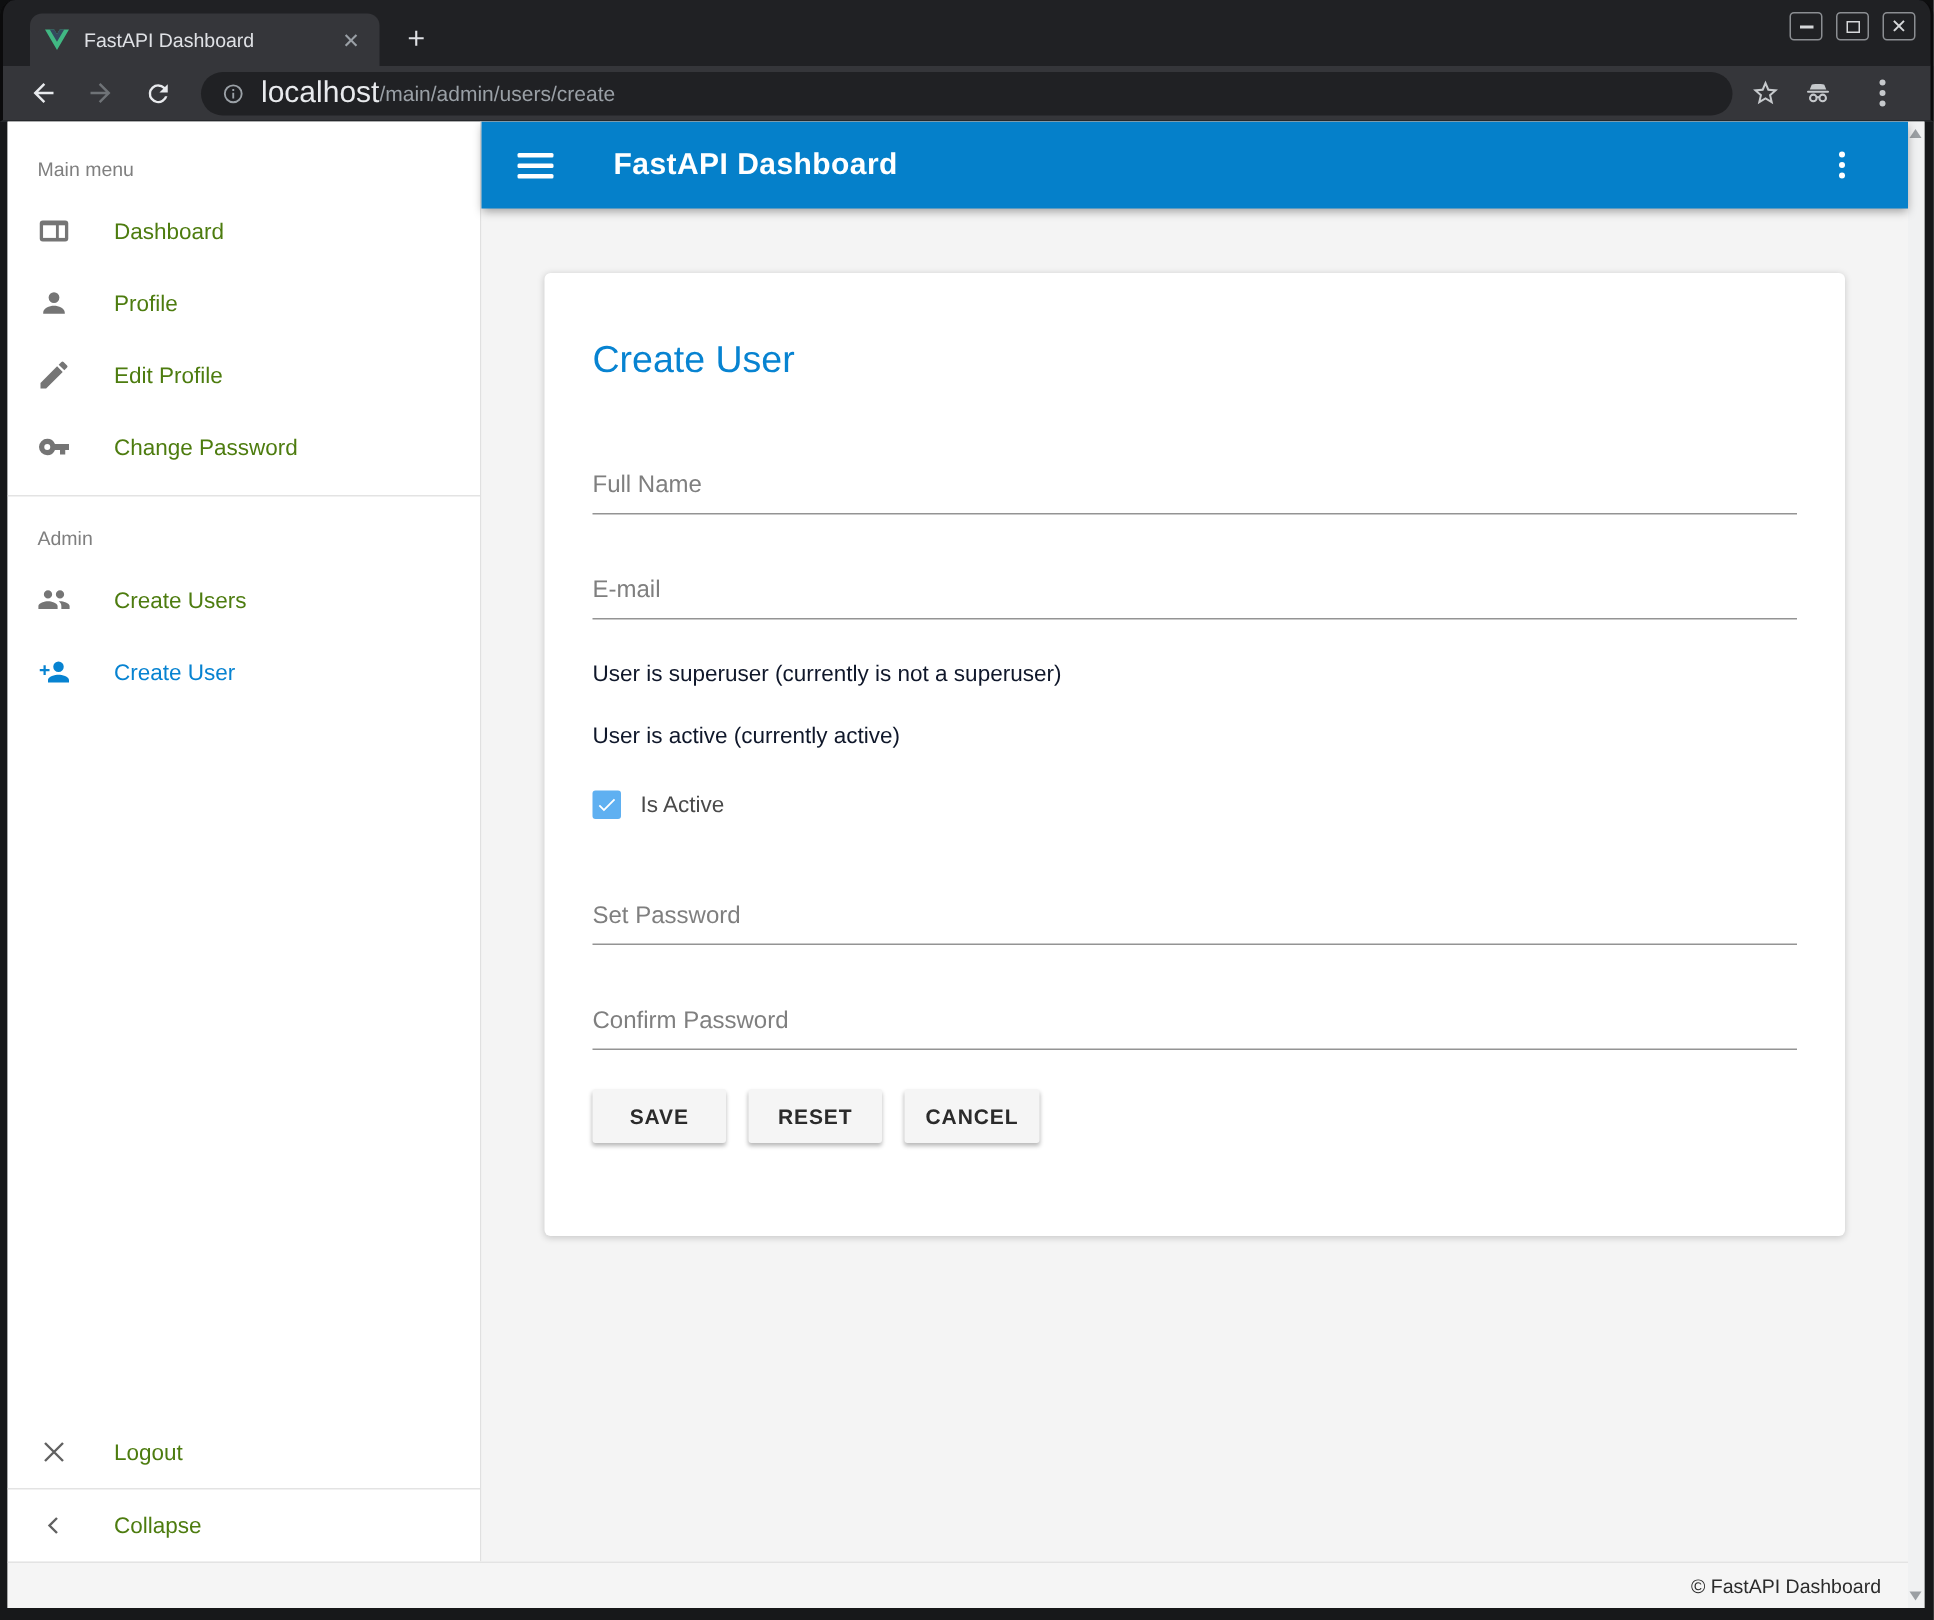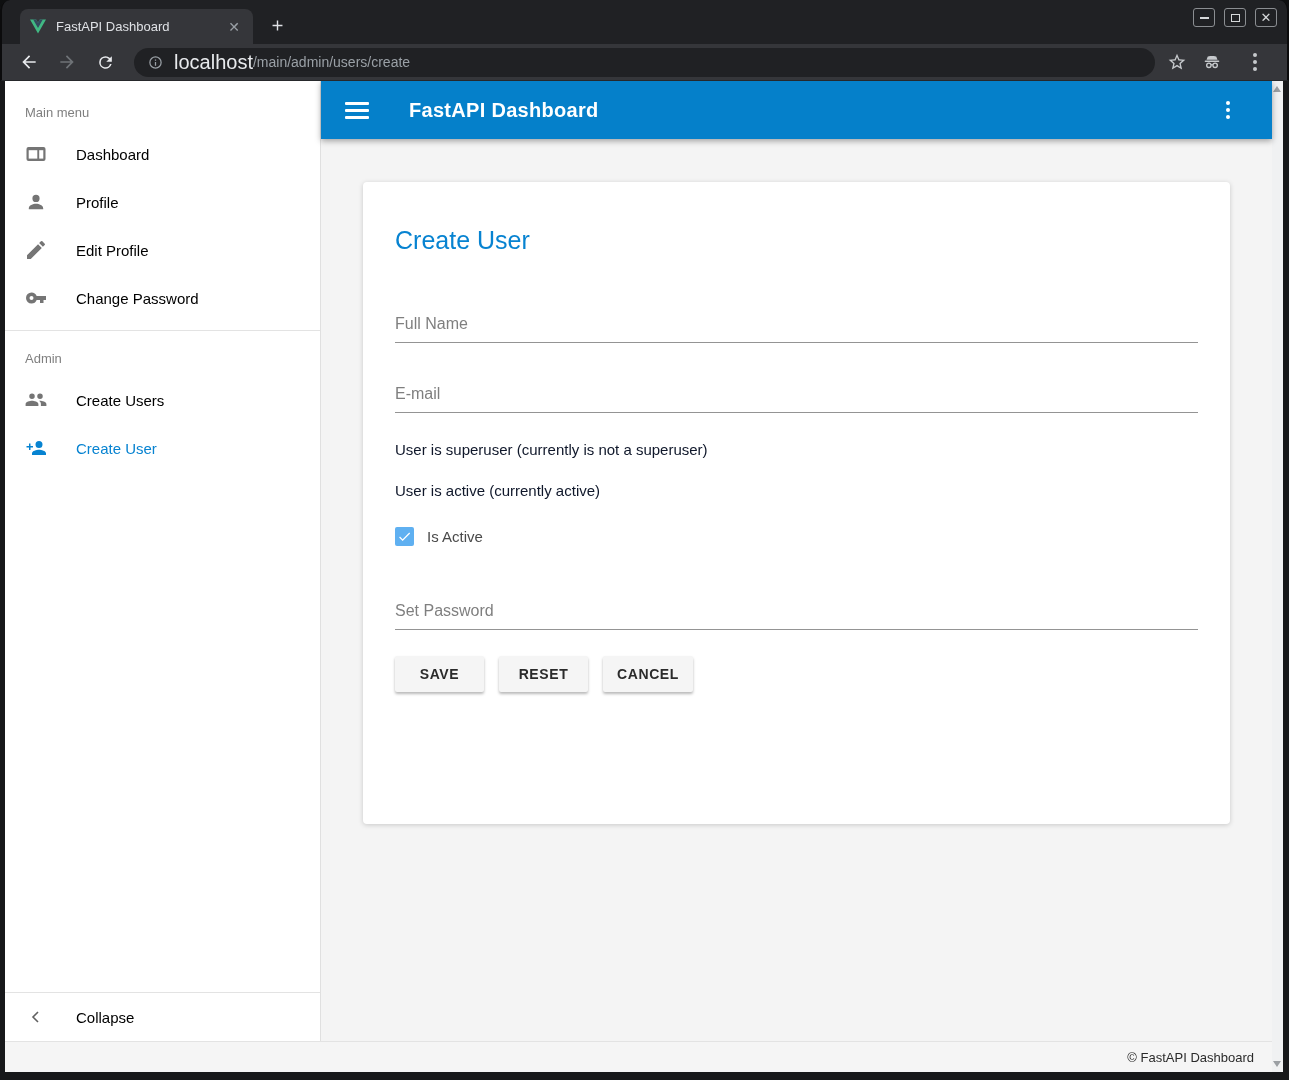--- a/index.html
+++ b/index.html
@@ -34,21 +34,21 @@
   .sb-up { top:5px; border-bottom:6px solid #9b9fa3; }
   .sb-down { bottom:5px; border-top:6px solid #9b9fa3; }
 
   .app { position:absolute; top:0; left:0; right:11px; height:100%; display:flex; flex-direction:column; }
   .app-body { flex:1; display:flex; min-height:0; }
 
   
   .sidebar { width:316px; background:#fff; border-right:1px solid #e0e0e0; display:flex; flex-direction:column; padding-top:12px; }
   .side-header { padding:12px 20px 10px; font-size:13px; color:#7f7f7f; }
   .side-item { height:48px; display:flex; align-items:center; padding:0 19px; cursor:pointer; color:#757575; }
-  .side-item .s-label { margin-left:28px; font-size:15px; color:#000000; }
+  .side-item .s-label { margin-left:28px; font-size:15px; color:#4d7c0f; }
   .side-item.active { color:#0783d1; }
   .side-item.active .s-label { color:#0783d1; }
   .side-item svg { flex:0 0 24px; }
   .side-divider { height:1px; background:#e3e3e3; margin:8px 0; }
   .side-bottom { margin-top:auto; }
   .side-item .thin-icon { color:#616161; }
 
   
   .main { flex:1; background:#f4f4f4; display:flex; flex-direction:column; min-width:0; }
   .appbar { height:58px; background:#0580ca; display:flex; align-items:center; padding:0 14px; box-shadow:0 2px 6px rgba(0,0,0,.35); position:relative; z-index:2; }
@@ -199,20 +199,26 @@
             <span class="s-label">Create Users</span>
           </div>
           <div class="side-item active">
             <svg width="24" height="24" viewBox="0 0 24 24" fill="#0783d1">
                 <path d="M15 12a3.5 3.5 0 1 0 0-7 3.5 3.5 0 0 0 0 7zM6.5 10V7.5H5V10H2.5v1.5H5V14h1.5v-2.5H9V10H6.5zM15 13.8c-2.33 0-7 1.17-7 3.5v1.7h14v-1.7c0-2.33-4.67-3.5-7-3.5z"></path>
               </svg>
             <span class="s-label">Create User</span>
           </div>
 
           <div class="side-bottom">
+            <div class="side-item">
+              <svg width="24" height="24" viewBox="0 0 24 24" class="thin-icon" fill="none" stroke="#616161" stroke-width="1.6">
+                  <path d="M6 6l12 12M18 6L6 18"></path>
+                </svg>
+              <span class="s-label">Logout</span>
+            </div>
             <div class="side-divider" style="margin:0"></div>
             <div class="side-item">
               <svg width="24" height="24" viewBox="0 0 24 24" fill="none" stroke="#616161" stroke-width="1.6">
                   <path d="M14 7l-5 5 5 5"></path>
                 </svg>
               <span class="s-label">Collapse</span>
             </div>
           </div>
         </nav>
 
@@ -245,20 +251,21 @@
               <div class="checkbox-row">
                 <span class="cb checked">
                   <svg width="15" height="15" viewBox="0 0 24 24">
                       <path d="M9 16.2L4.8 12l-1.4 1.4L9 19 21 7l-1.4-1.4z" fill="#fff"></path>
                     </svg>
                 </span>
                 <span class="cb-label">Is Active</span>
               </div>
 
               <input class="m-input mt-pass" type="password" placeholder="Set Password" style="">
+              <input class="m-input mt-confirm" type="password" placeholder="Confirm Password" style="">
 
               <div class="btn-row">
                 <button class="btn">SAVE</button>
                 <button class="btn">RESET</button>
                 <button class="btn">CANCEL</button>
               </div>
             </div>
           </div>
         </div>
       </div>

